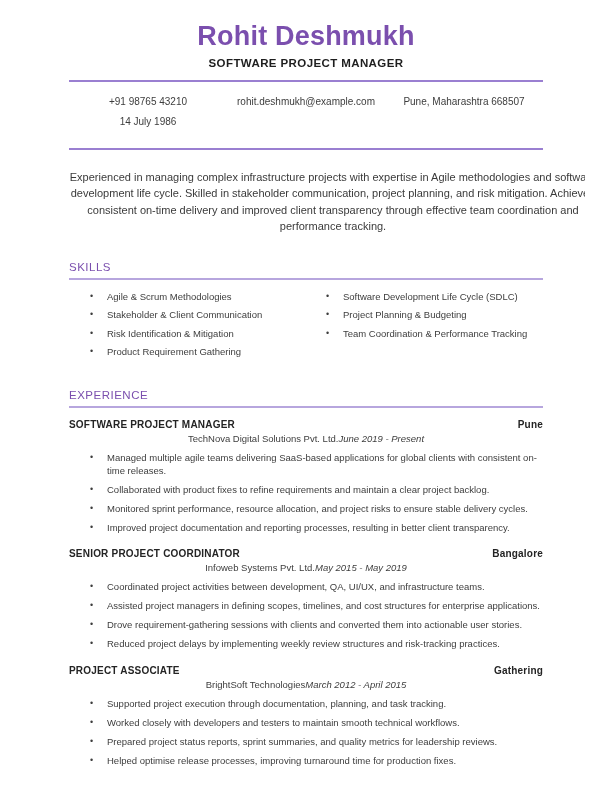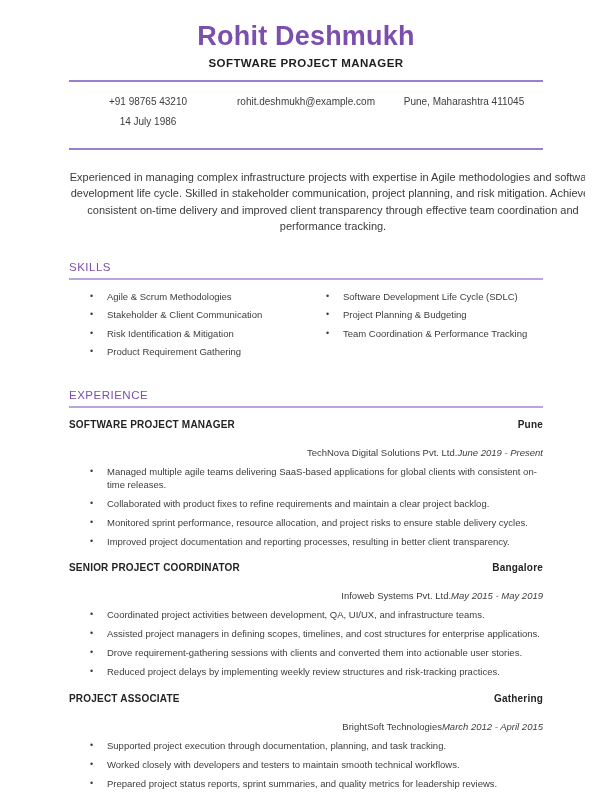--- a/index.html
+++ b/index.html
@@ -108,23 +108,23 @@
   .job-header-row {
     display: flex;
     justify-content: space-between;
     font-size: 10px;
     font-weight: 700;
     color: #242424;
     letter-spacing: 0.2px;
   }
   .job-sub-row {
     display: flex;
-    justify-content: flex-end;
+    justify-content: center;
     font-size: 9.5px;
-    margin-top: 17px;
+    margin-top: 3px;
     color: #3d3d3d;
   }
   .job-dates { font-style: italic; }
   .job-bullets {
     margin-top: 8px;
     padding-left: 21px;
     font-size: 9.5px;
   }
   .job-bullets .bullet-item { margin-bottom: 6.5px; line-height: 1.32; }
 </style>
@@ -139,21 +139,21 @@
 
   <div class="contact">
     <div class="contact-col">
       <div>+91 98765 43210</div>
       <div class="contact-birth">14 July 1986</div>
     </div>
     <div class="contact-col">
       <div>rohit.deshmukh@example.com</div>
     </div>
     <div class="contact-col">
-      <div>Pune, Maharashtra 411045</div>
+      <div>Pune, Maharashtra 668507</div>
     </div>
   </div>
   <div class="rule-strong hr-contact"></div>
 
   <div class="summary">Experienced in managing complex infrastructure projects with expertise in Agile methodologies and software development life cycle. Skilled in stakeholder communication, project planning, and risk mitigation. Achieved consistent on-time delivery and improved client transparency through effective team coordination and performance tracking.</div>
 
   <div class="section-heading skills-heading">SKILLS</div>
   <div class="rule-light section-rule"></div>
   <div class="skills-columns">
     <div class="skills-col skills-col-left">

